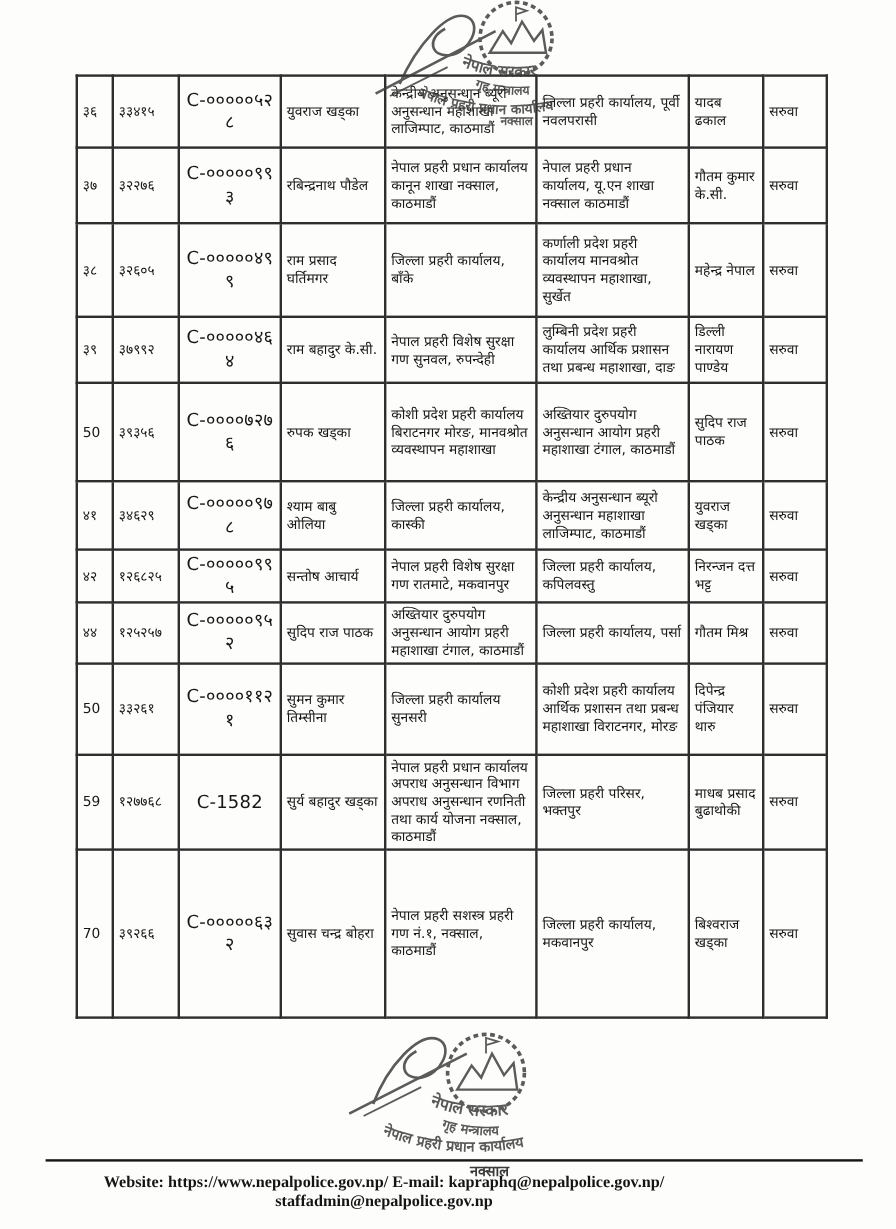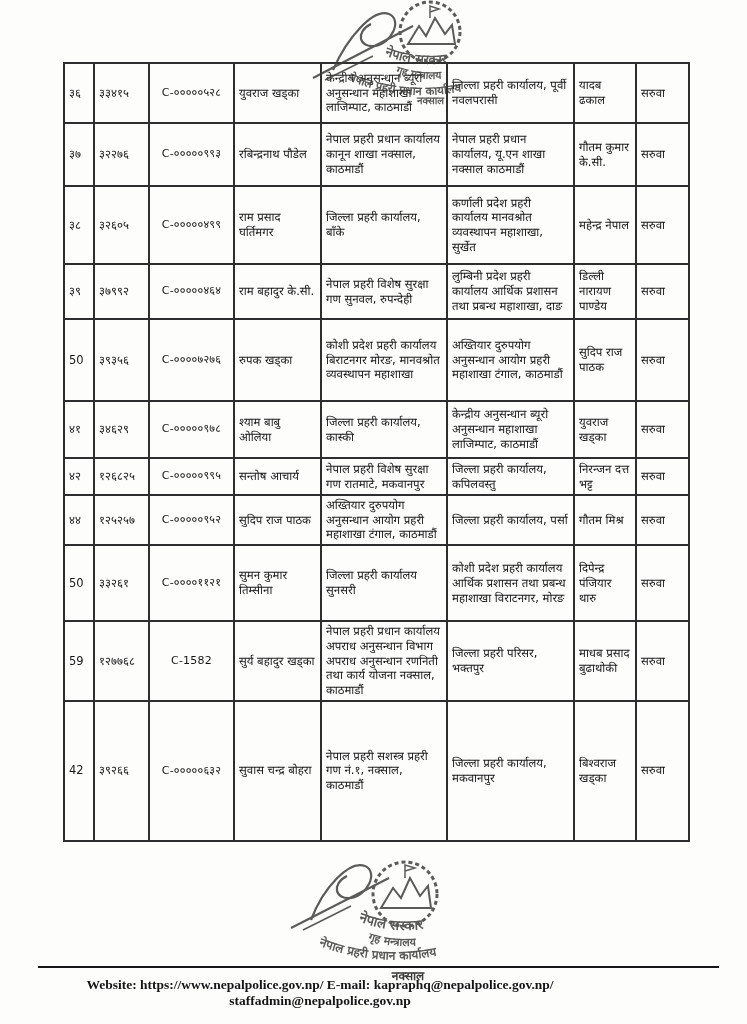--- a/index.html
+++ b/index.html
@@ -18,21 +18,21 @@
   }
   table.roster td{
     border:2px solid #2e2e2e;
     padding:2px 4px;vertical-align:middle;overflow:hidden;
     word-break:break-word;
   }
   col.c-sn{width:30px}col.c-badge{width:55px}col.c-cid{width:85px}
   col.c-name{width:87px}col.c-from{width:126px}col.c-to{width:127px}
   col.c-repl{width:62px}col.c-rem{width:53px}
   td.a-c{text-align:left}
-  td.cid{font-size:11px;letter-spacing:.2px;text-align:center}
+  td.cid{font-size:15px;letter-spacing:.2px;text-align:center}
   tr:nth-child(1){height:60px} tr:nth-child(2){height:63px}
   tr:nth-child(3){height:78px} tr:nth-child(4){height:55px}
   tr:nth-child(5){height:82px} tr:nth-child(6){height:57px}
   tr:nth-child(7){height:37px} tr:nth-child(8){height:37px}
   tr:nth-child(9){height:76px} tr:nth-child(10){height:53px}
   tr:nth-child(11){height:140px} tr:nth-child(12){height:66px}
   
   .stamp{position:absolute;z-index:5;opacity:.84;pointer-events:none;}
   .stamp text{fill:#3a3a38;font-family:"DejaVu Sans",sans-serif;font-weight:bold;}
   .stamp .ink{stroke:#3d3d3a;fill:none;}
@@ -162,21 +162,21 @@
           <td class="a-c">59</td>
           <td class="a-c">१२७७६८</td>
           <td class="cid">C-1582</td>
           <td>सुर्य बहादुर खड्का</td>
           <td>नेपाल प्रहरी प्रधान कार्यालय अपराध अनुसन्धान विभाग अपराध अनुसन्धान रणनिती तथा कार्य योजना नक्साल, काठमाडौं</td>
           <td>जिल्ला प्रहरी परिसर, भक्तपुर</td>
           <td>माधब प्रसाद बुढाथोकी</td>
           <td class="a-c">सरुवा</td>
         </tr>
         <tr>
-          <td class="a-c">42</td>
+          <td class="a-c">70</td>
           <td class="a-c">३९२६६</td>
           <td class="cid">C-०००००६३२</td>
           <td>सुवास चन्द्र बोहरा</td>
           <td>नेपाल प्रहरी सशस्त्र प्रहरी गण नं.१, नक्साल, काठमाडौं</td>
           <td>जिल्ला प्रहरी कार्यालय, मकवानपुर</td>
           <td>बिश्वराज खड्का</td>
           <td class="a-c">सरुवा</td>
         </tr>
       </tbody>
   </table>

